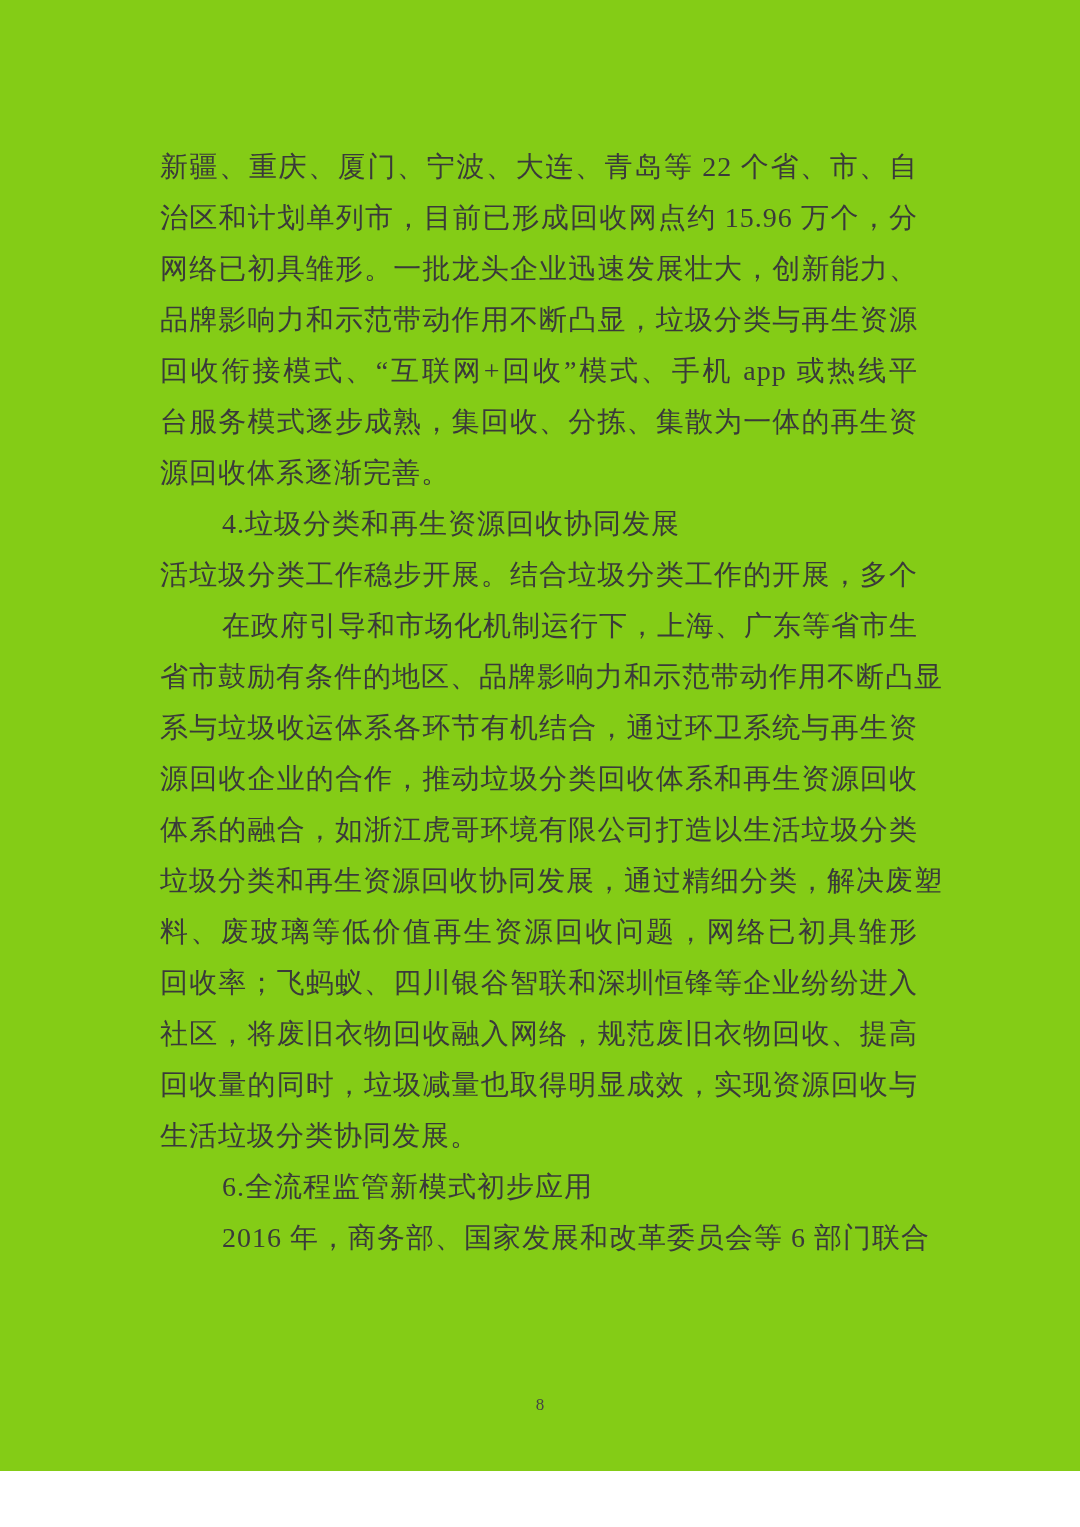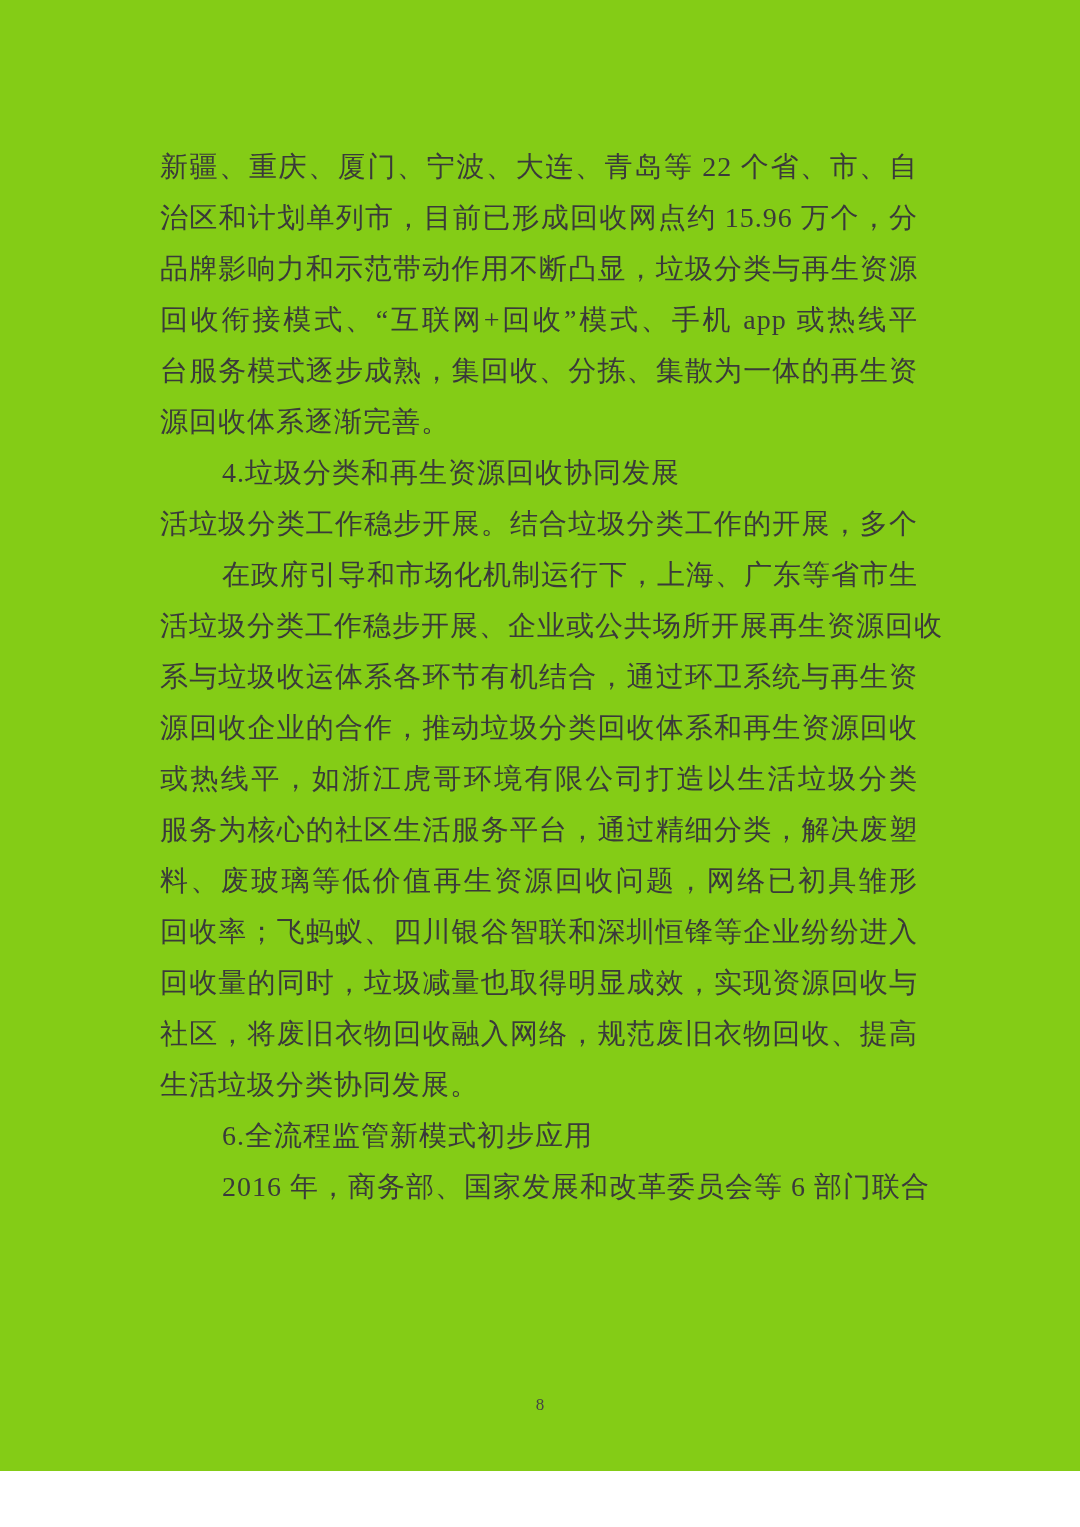--- a/index.html
+++ b/index.html
@@ -55,35 +55,36 @@
     color: #454545;
   }
 </style>
 </head>
 <body>
 
 <div class="page">
   <div class="text-block">
     <div class="line">新疆、重庆、厦门、宁波、大连、青岛等 22 个省、市、自</div>
     <div class="line">治区和计划单列市，目前已形成回收网点约 15.96 万个，分</div>
+    <div class="line">网络已初具雏形。一批龙头企业迅速发展壮大，创新能力、</div>
     <div class="line">品牌影响力和示范带动作用不断凸显，垃圾分类与再生资源</div>
     <div class="line">回收衔接模式、“互联网+回收”模式、手机 app 或热线平</div>
     <div class="line">台服务模式逐步成熟，集回收、分拣、集散为一体的再生资</div>
     <div class="line end">源回收体系逐渐完善。</div>
     <div class="line heading indent">4.垃圾分类和再生资源回收协同发展</div>
     <div class="line">活垃圾分类工作稳步开展。结合垃圾分类工作的开展，多个</div>
     <div class="line indent">在政府引导和市场化机制运行下，上海、广东等省市生</div>
-    <div class="line">活垃圾分类工作稳步开展、企业或公共场所开展再生资源回收</div>
+    <div class="line">省市鼓励有条件的地区、品牌影响力和示范带动作用不断凸显</div>
     <div class="line">系与垃圾收运体系各环节有机结合，通过环卫系统与再生资</div>
     <div class="line">源回收企业的合作，推动垃圾分类回收体系和再生资源回收</div>
-    <div class="line">或热线平，如浙江虎哥环境有限公司打造以生活垃圾分类</div>
-    <div class="line">服务为核心的社区生活服务平台，通过精细分类，解决废塑</div>
+    <div class="line">体系的融合，如浙江虎哥环境有限公司打造以生活垃圾分类</div>
+    <div class="line">垃圾分类和再生资源回收协同发展，通过精细分类，解决废塑</div>
     <div class="line">料、废玻璃等低价值再生资源回收问题，网络已初具雏形</div>
     <div class="line">回收率；飞蚂蚁、四川银谷智联和深圳恒锋等企业纷纷进入</div>
+    <div class="line">社区，将废旧衣物回收融入网络，规范废旧衣物回收、提高</div>
     <div class="line">回收量的同时，垃圾减量也取得明显成效，实现资源回收与</div>
-    <div class="line">社区，将废旧衣物回收融入网络，规范废旧衣物回收、提高</div>
     <div class="line end">生活垃圾分类协同发展。</div>
     <div class="line heading indent">6.全流程监管新模式初步应用</div>
     <div class="line indent">2016 年，商务部、国家发展和改革委员会等 6 部门联合</div>
   </div>
 
   <div class="page-number">8</div>
 </div>
 
 </body></html>

